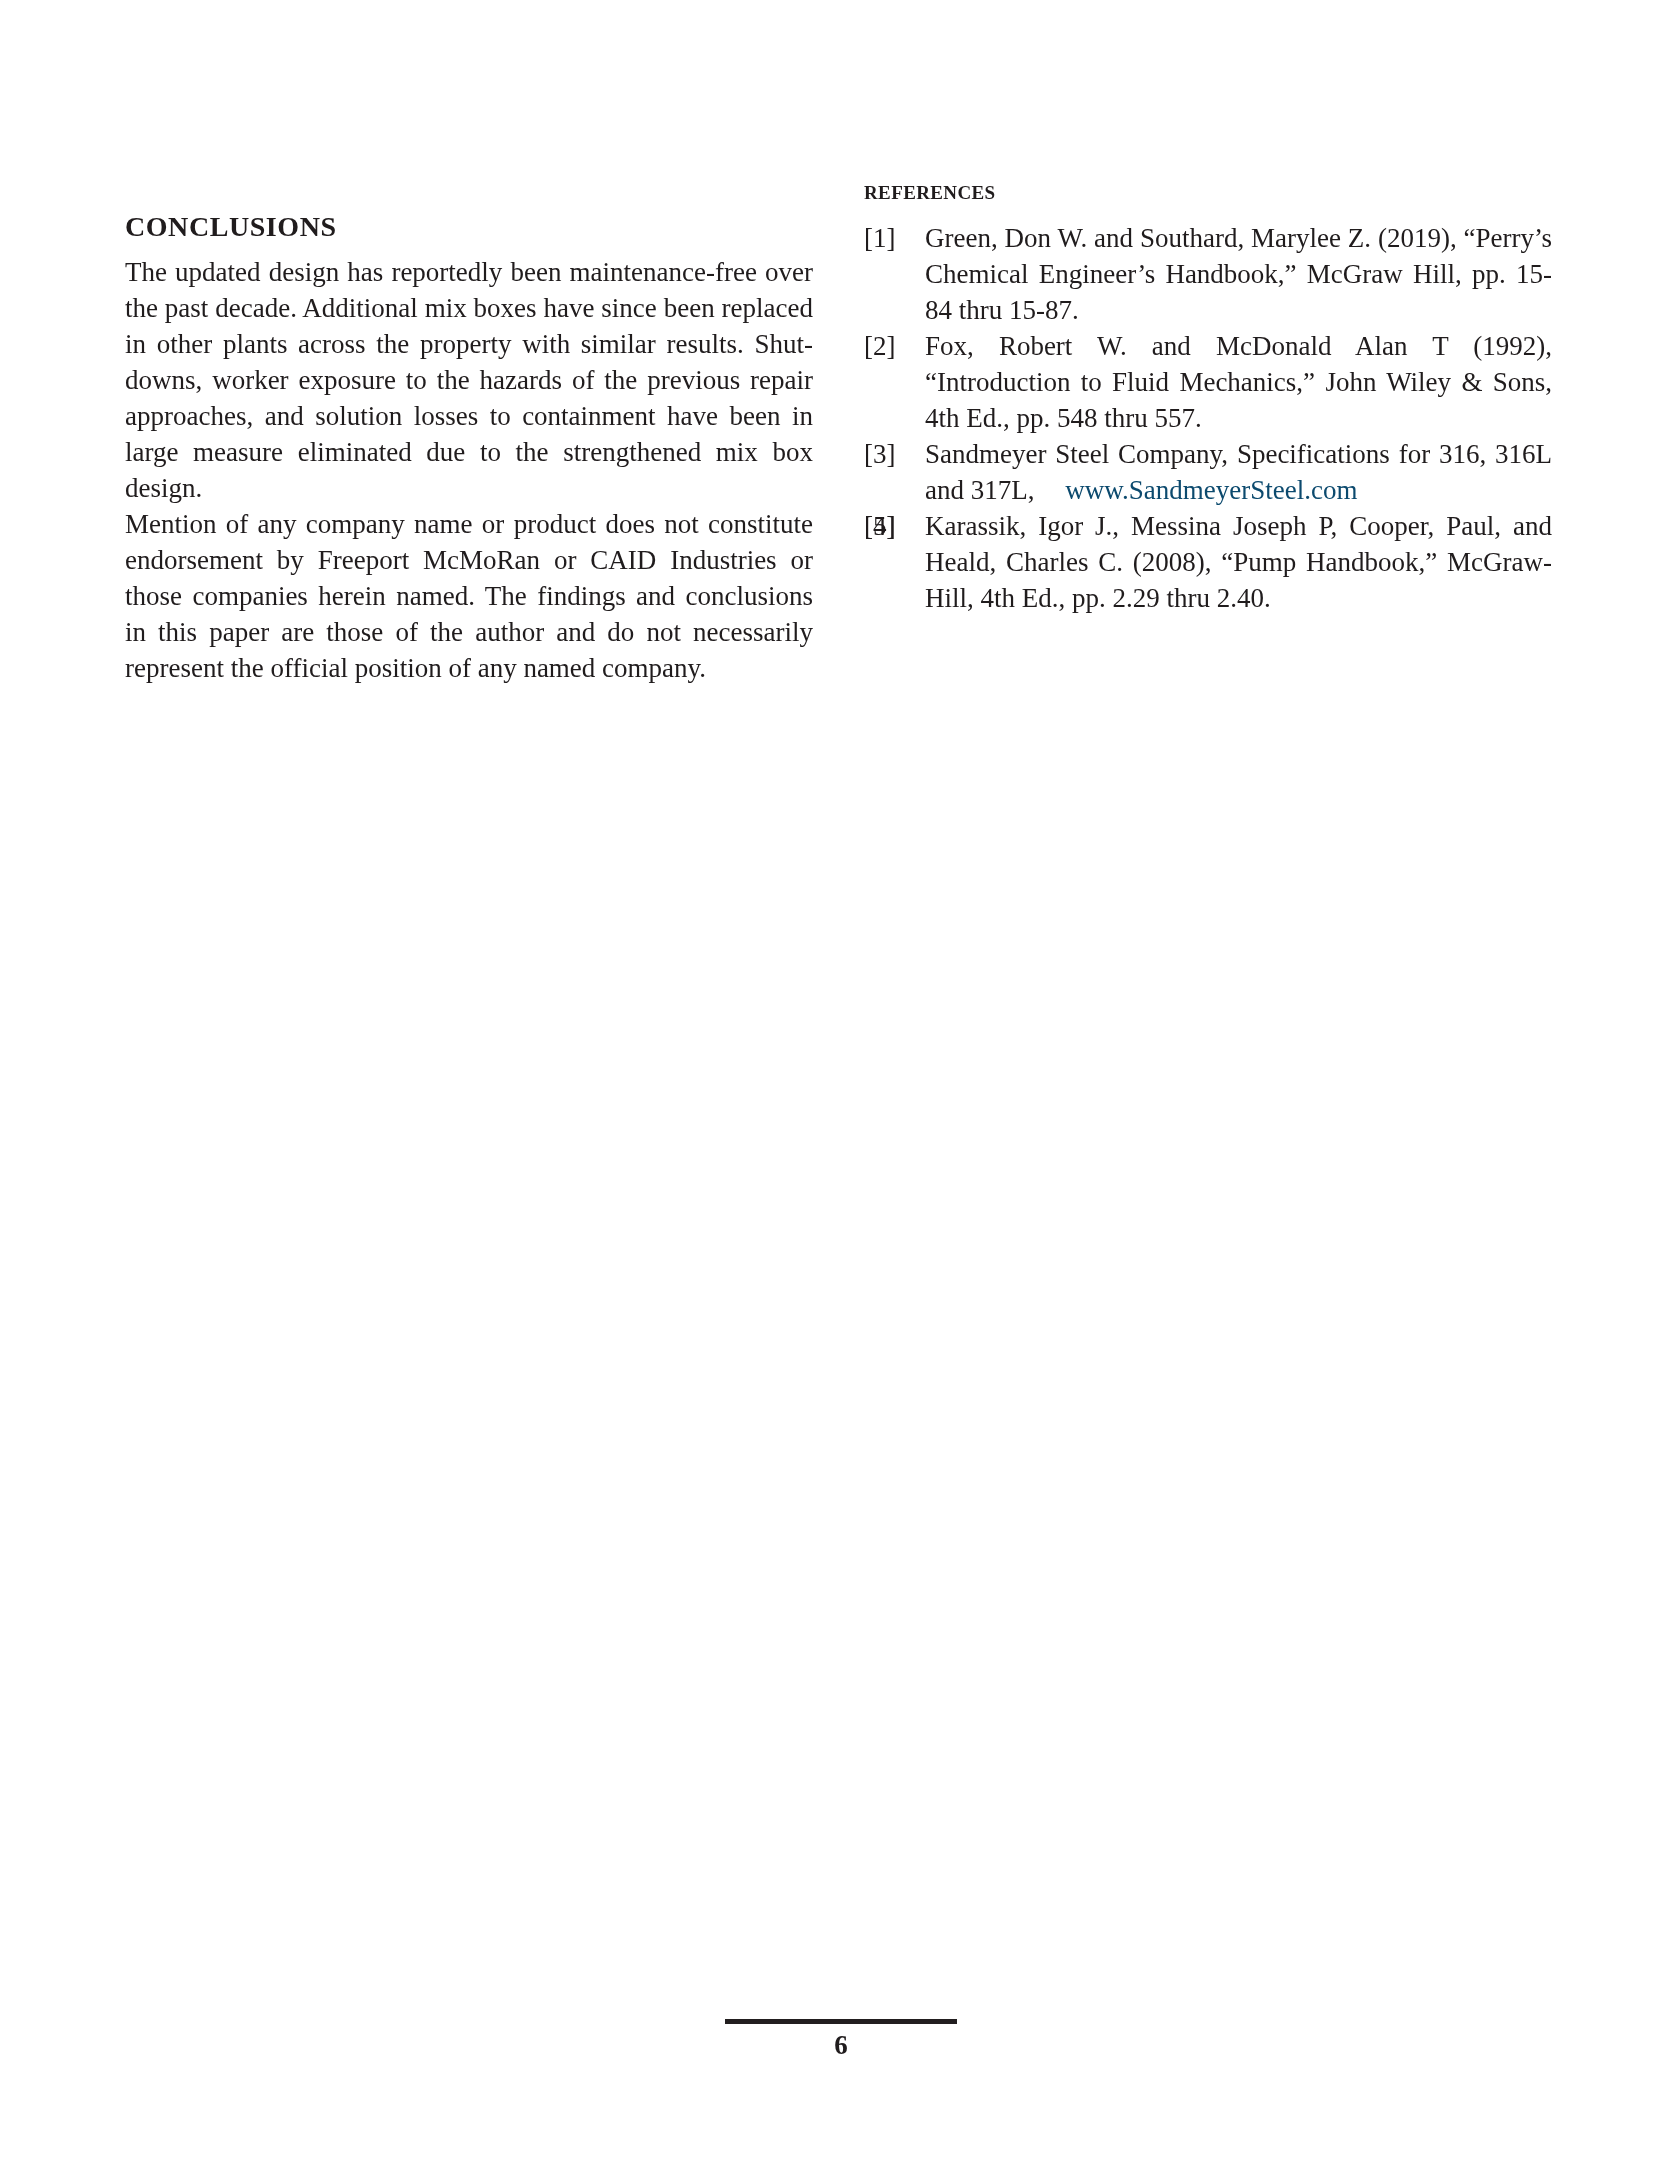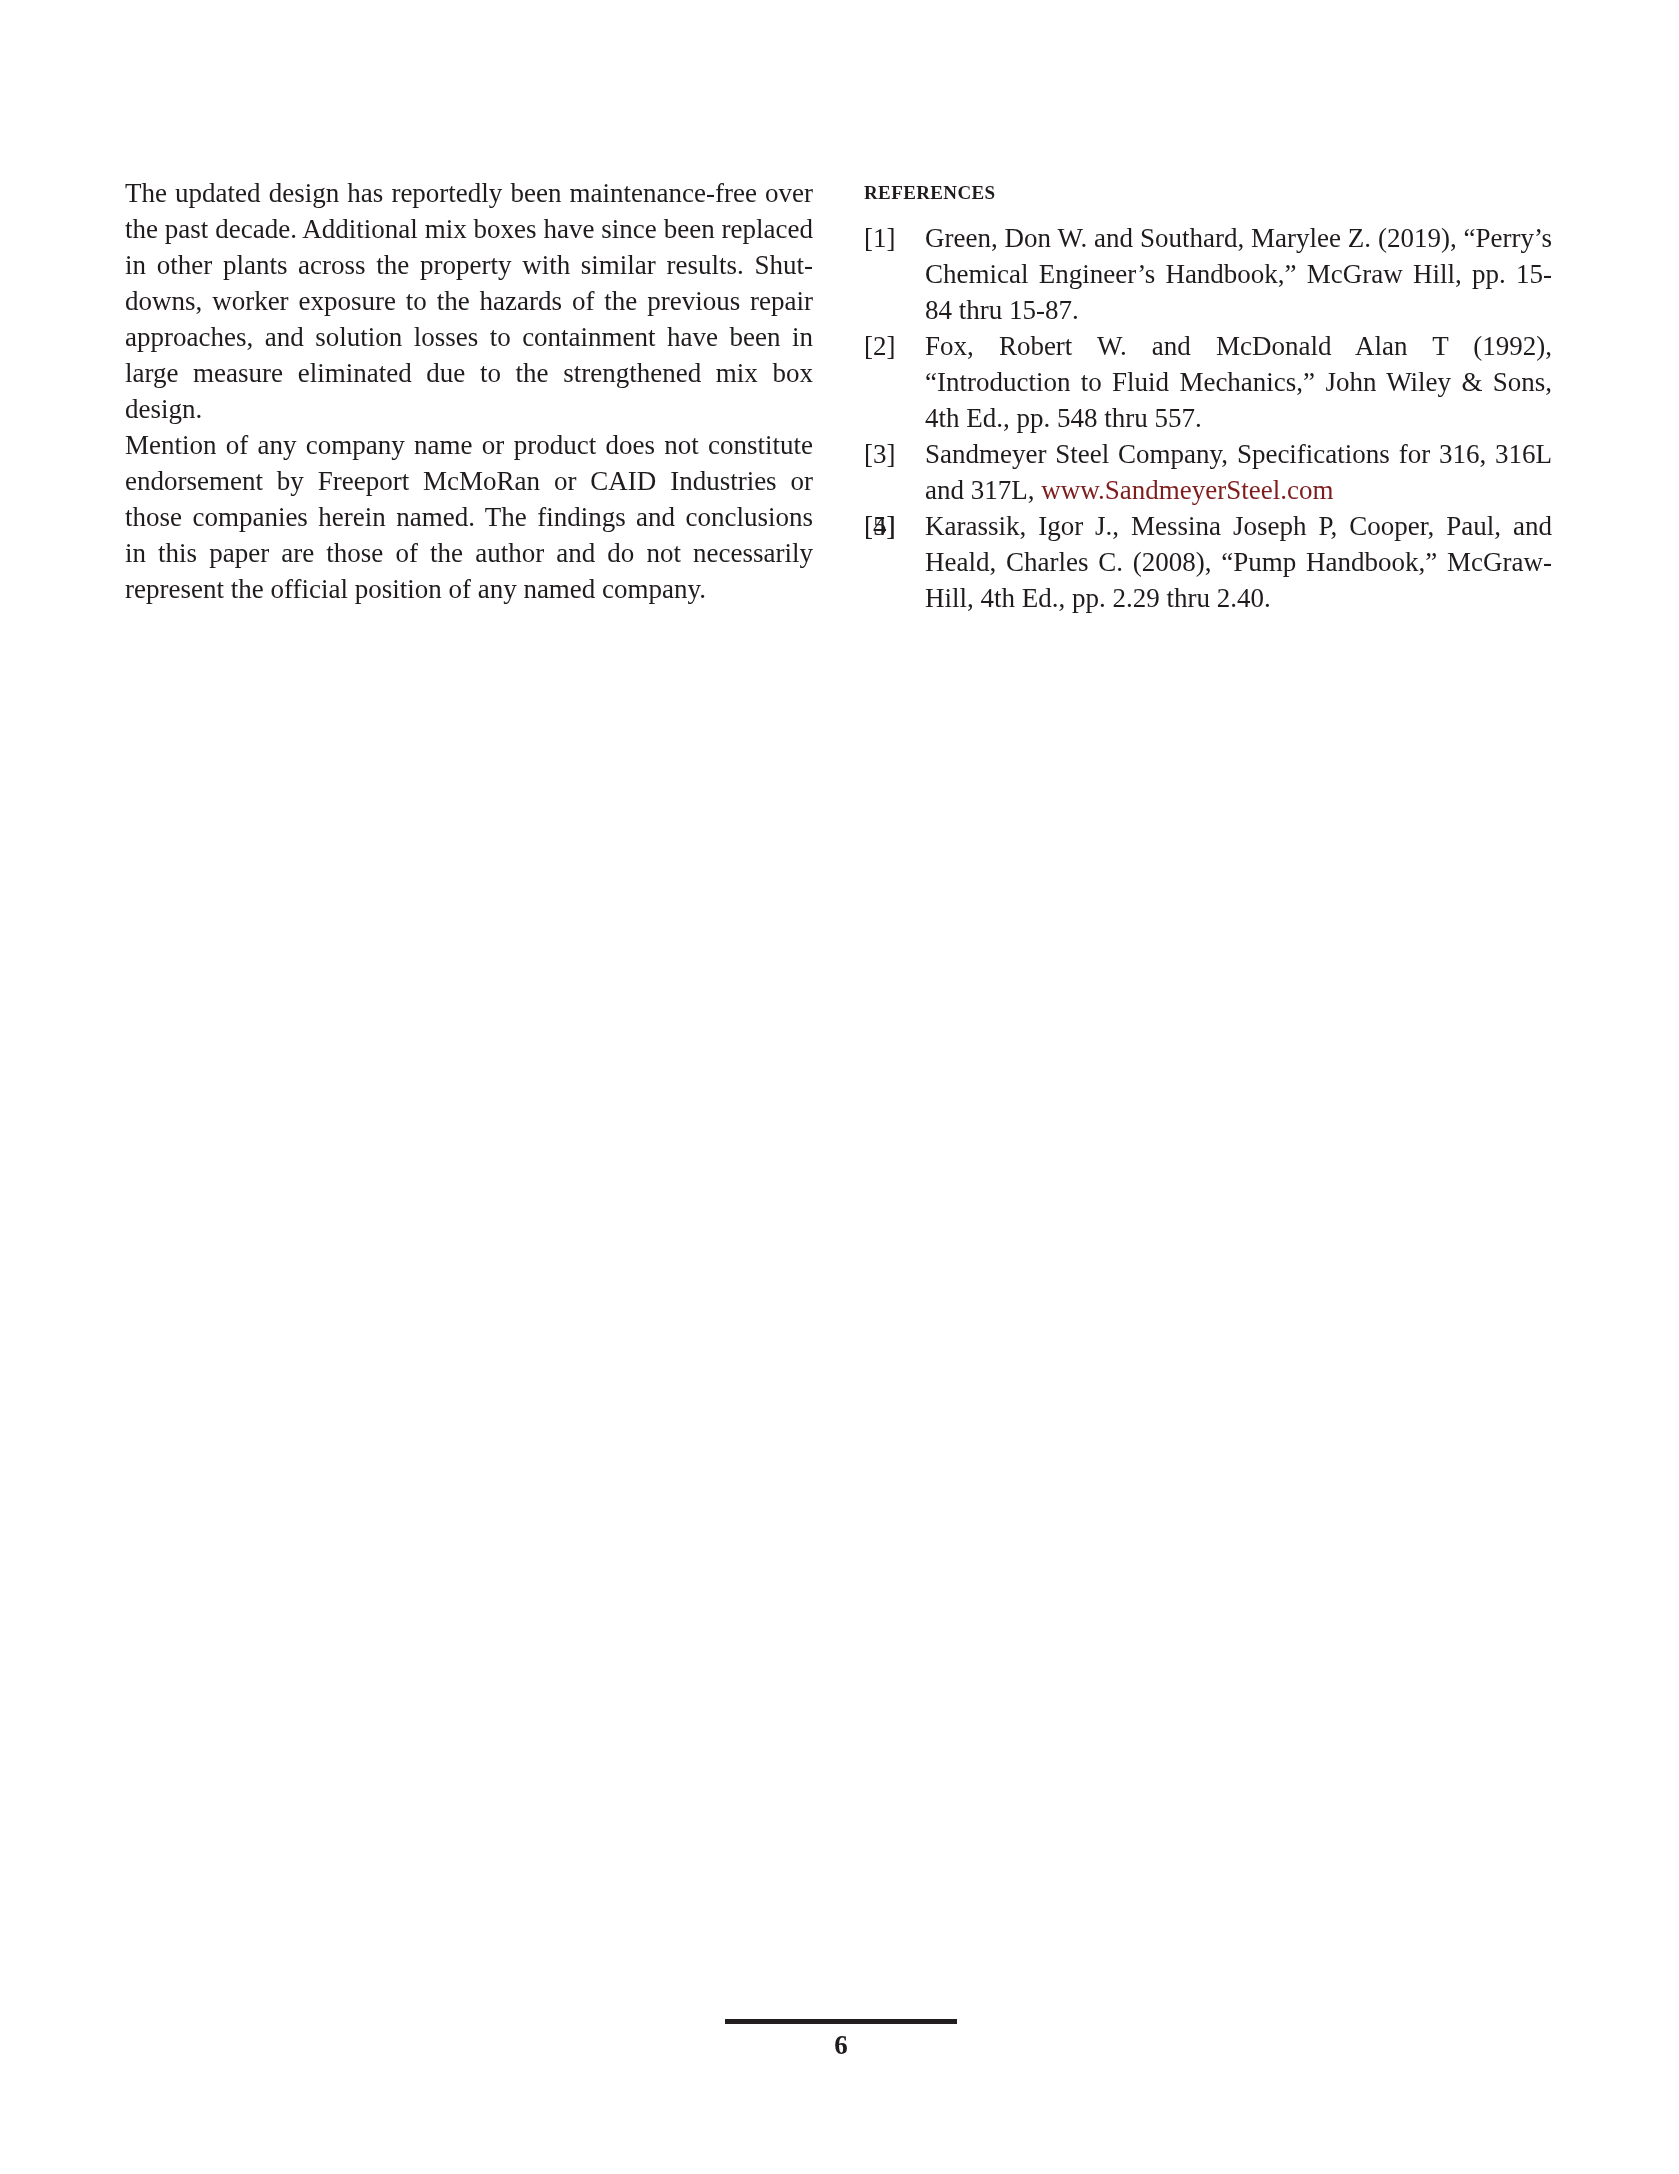--- a/index.html
+++ b/index.html
@@ -48,23 +48,24 @@
     line-height: 36px;
     text-align: justify;
   }
   .ref-num {
     position: absolute;
     left: 0;
     top: 0;
     text-align: left;
   }
   .ref-link {
-    color: #7f1d1d;
+    color: #0c4a6e;
     text-decoration: none;
     cursor: pointer;
+    margin-left: 24px;
   }
   .footer-rule {
     position: absolute;
     left: 725px;
     top: 2019px;
     width: 232px;
     height: 4.7px;
     background: #221e1f;
   }
   .page-number {
@@ -76,20 +77,21 @@
     font-size: 27px;
     line-height: 36px;
     font-weight: bold;
   }
 </style>
 </head>
 <body>
 
 <div id="left-column" class="column">
 
+  <h2 class="section-heading">CONCLUSIONS</h2>
   <p class="body-text">The updated design has reportedly been maintenance-free over the past decade. Additional mix boxes have since been replaced in other plants across the property with similar results. Shut-downs, worker exposure to the hazards of the previous repair approaches, and solution losses to containment have been in large measure eliminated due to the strengthened mix box design.</p>
 
   <p class="body-text">Mention of any company name or product does not constitute endorsement by Freeport McMoRan or CAID Industries or those companies herein named. The findings and conclusions in this paper are those of the author and do not necessarily represent the official position of any named company.</p>
 </div>
 
 <div id="right-column" class="column">
   <h2 class="column-heading">REFERENCES</h2>
 
   <div class="ref-list">
 

